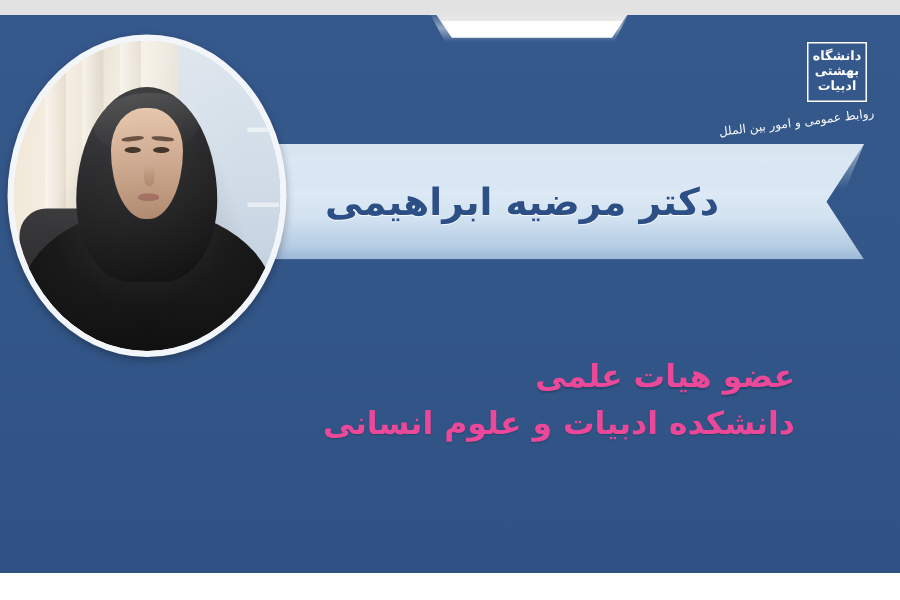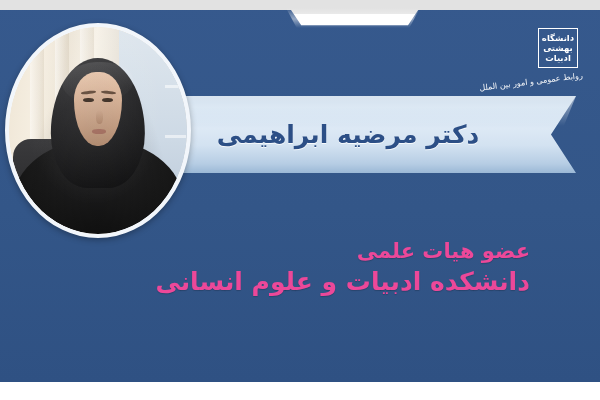--- a/index.html
+++ b/index.html
@@ -285,21 +285,21 @@
     direction: rtl;
     color: #ec4899;
     margin-top: 40px;
   }
   .subtitle-line {
     font-weight: bold;
     white-space: nowrap;
     text-shadow: 0 1px 1px rgba(0,0,0,.18);
   }
   .subtitle-line.l1 { font-size: 21px; line-height: 30px; }
-  .subtitle-line.l2 { font-size: 25px; line-height: 32px; }
+  .subtitle-line.l2 { font-size: 21px; line-height: 32px; }
 
   
   .logo {
     position: absolute;
     right: 16px;
     top: 6px;
     width: 108px;
     height: 76px;
     direction: rtl;
     margin-top: 20px;

